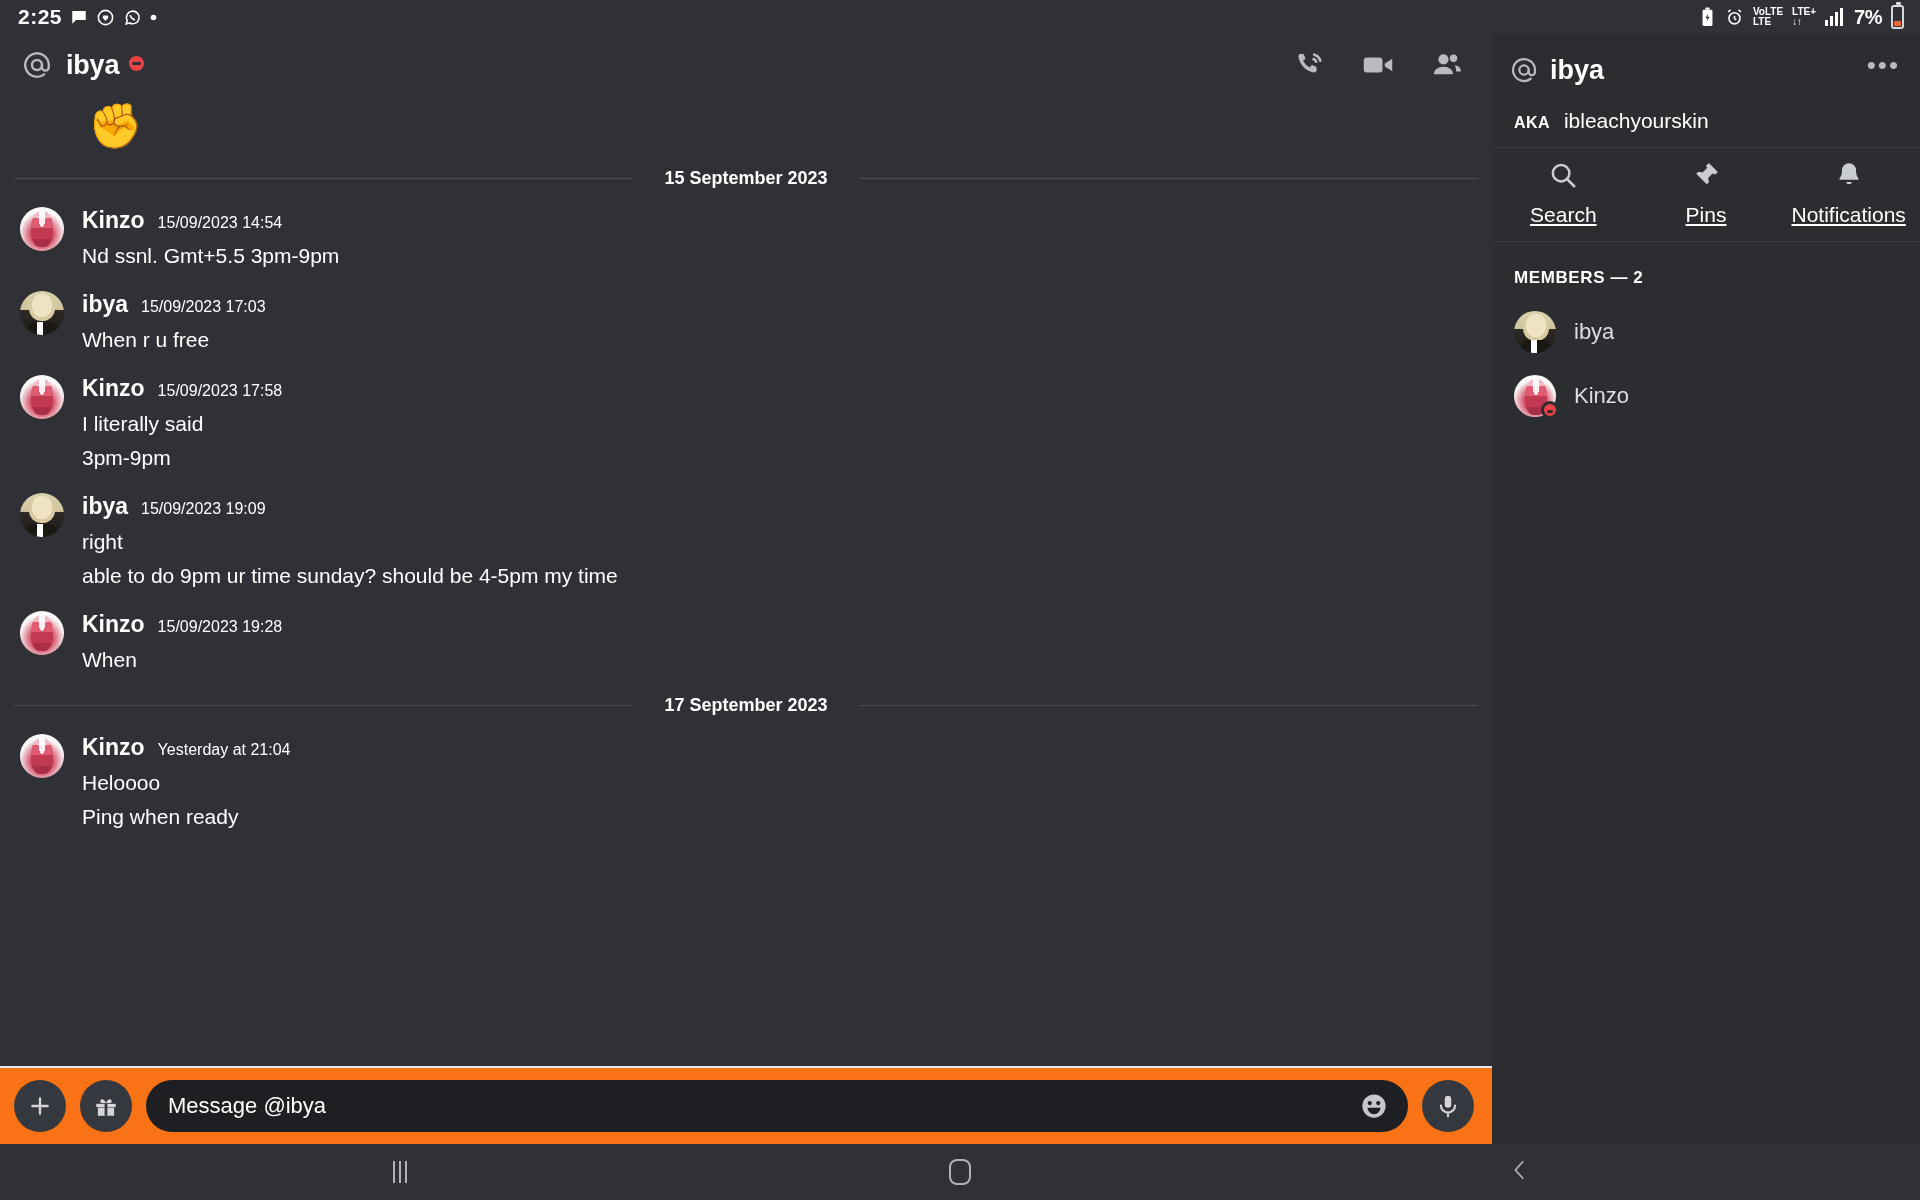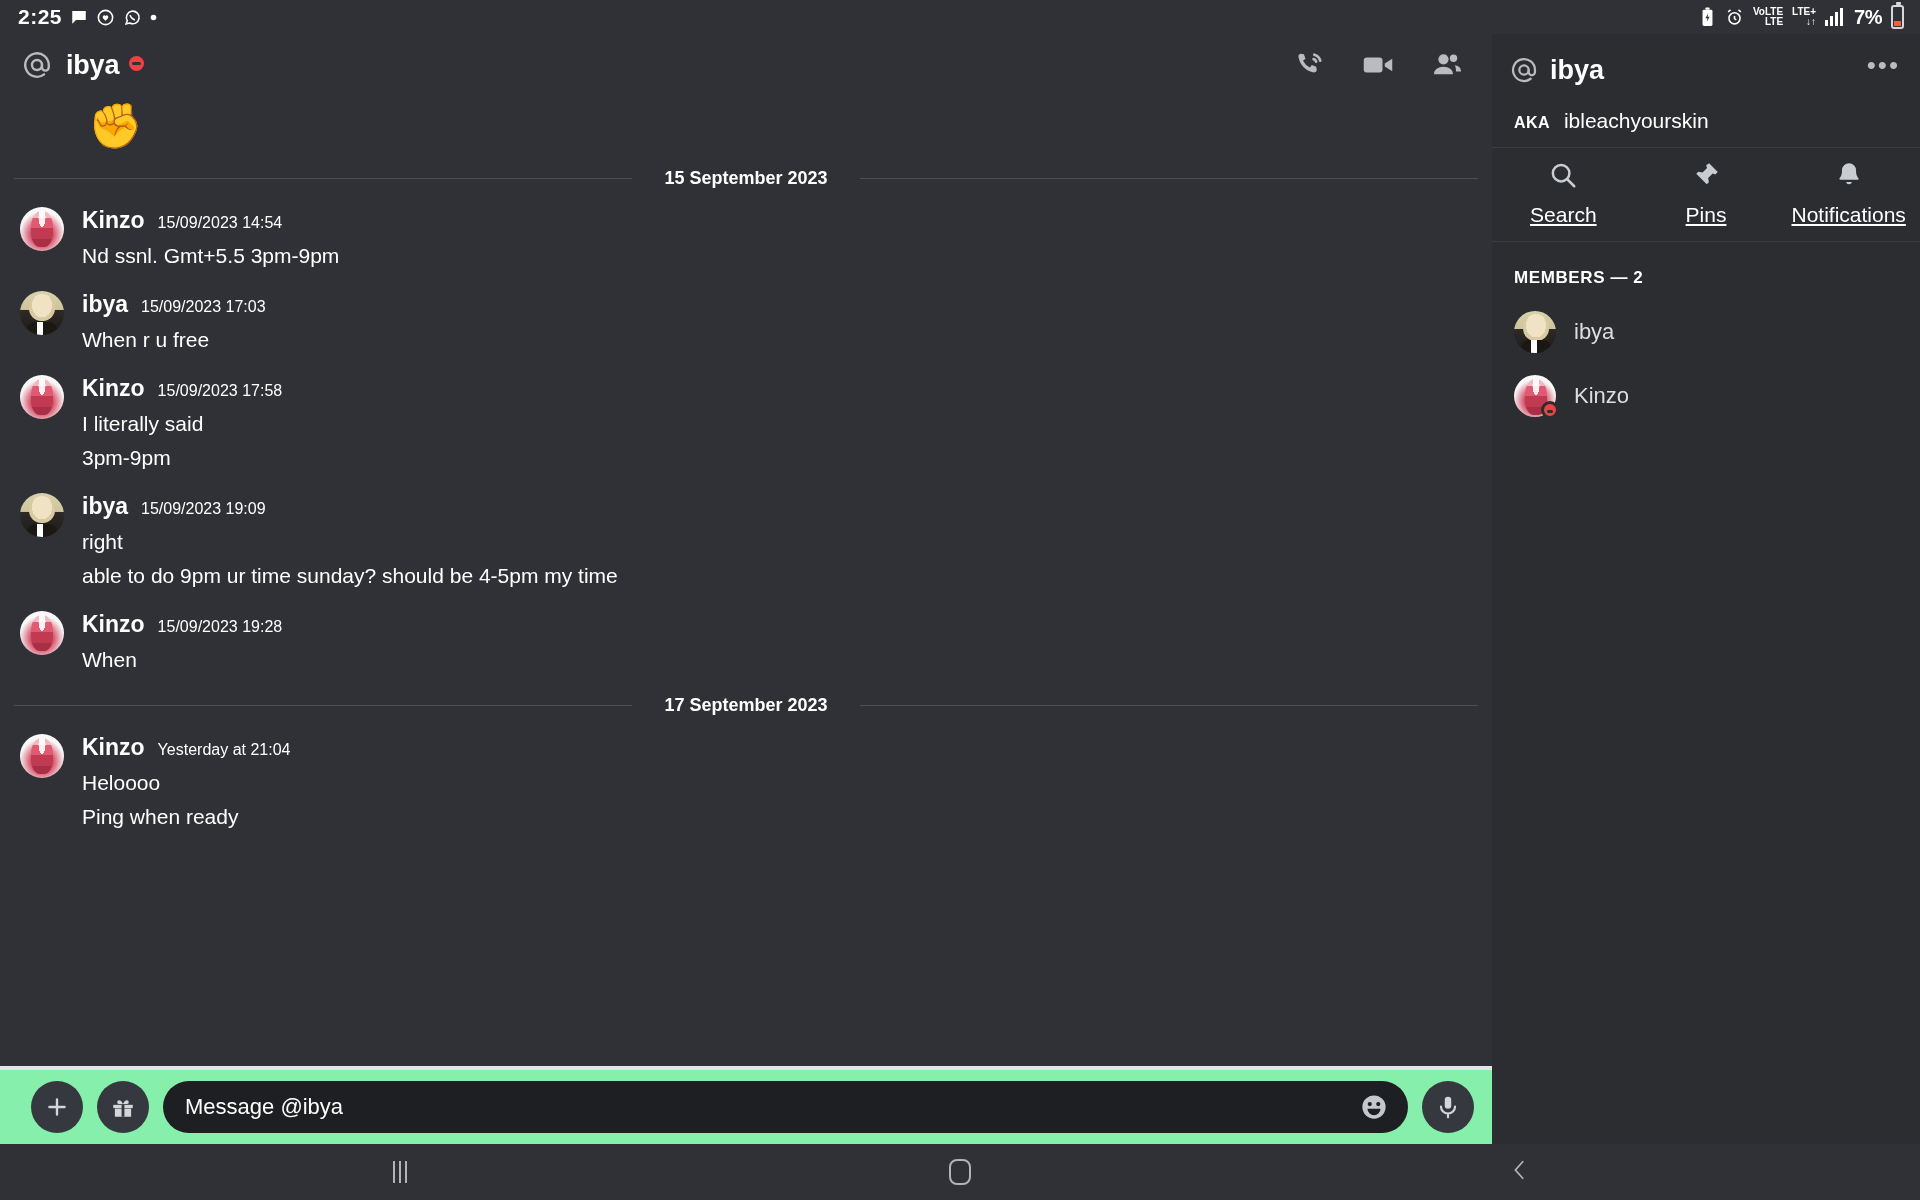--- a/index.html
+++ b/index.html
@@ -15,21 +15,21 @@
   .statusbar {
     height: 34px; flex: 0 0 34px;
     display: flex; align-items: center; justify-content: space-between;
     padding: 0 16px 0 18px;
     background: #2f3136; color: #ffffff;
   }
   .sb-left { display: flex; align-items: center; gap: 8px; }
   .sb-clock { font-size: 21px; font-weight: 700; letter-spacing: .5px; }
   .sb-right { display: flex; align-items: center; gap: 9px; }
   .sb-ico { display: inline-flex; align-items: center; justify-content: center; }
-  .sb-text { font-size: 10px; line-height: 10px; font-weight: 700; text-align: right; }
+  .sb-text { font-size: 10px; line-height: 10px; font-weight: 700; text-align: left; }
   .sb-text span { display: block; }
   .sb-batt-pct { font-size: 20px; font-weight: 700; letter-spacing: -.5px; }
   .battery { width: 13px; height: 24px; border: 2px solid #d6d8db; border-radius: 3px; position: relative; }
   .battery::before { content:""; position:absolute; top:-5px; left:3px; width:5px; height:3px; background:#d6d8db; border-radius:1px; }
   .battery i { position: absolute; left:1px; right:1px; bottom:1px; height: 5px; background: #e8643c; display:block; }
 
   
   .body { flex: 1 1 auto; display: flex; min-height: 0; }
 
   
@@ -83,21 +83,21 @@
 
   .msg-body { flex: 1 1 auto; min-width: 0; }
   .msg-meta { display: flex; align-items: baseline; gap: 13px; margin-bottom: 5px; }
   .msg-author { font-size: 23px; font-weight: 700; color: #ffffff; }
   .msg-time { font-size: 16px; color: #ffffff; font-weight: 400; }
   .msg-line { font-size: 21px; color: #ffffff; line-height: 1.62; font-weight: 400; }
 
   
   .composer {
     flex: 0 0 78px; height: 78px; display: flex; align-items: center;
-    gap: 14px; padding: 0 18px 0 31px; border-top: 4px solid #e5e5e5; background:#86efac;
+    gap: 14px; padding: 0 18px 0 14px; border-top: 2px solid #e5e5e5; background:#f97316;
   }
   .round-btn {
     width: 52px; height: 52px; border-radius: 50%; background: #35383e;
     display: flex; align-items: center; justify-content: center; flex: 0 0 52px;
     border: none; cursor: pointer; color: #d4d6d9;
   }
   .input-wrap {
     flex: 1 1 auto; height: 52px; background: #1e1f22; border-radius: 26px;
     display: flex; align-items: center; padding: 0 14px 0 22px; min-width: 0;
   }

